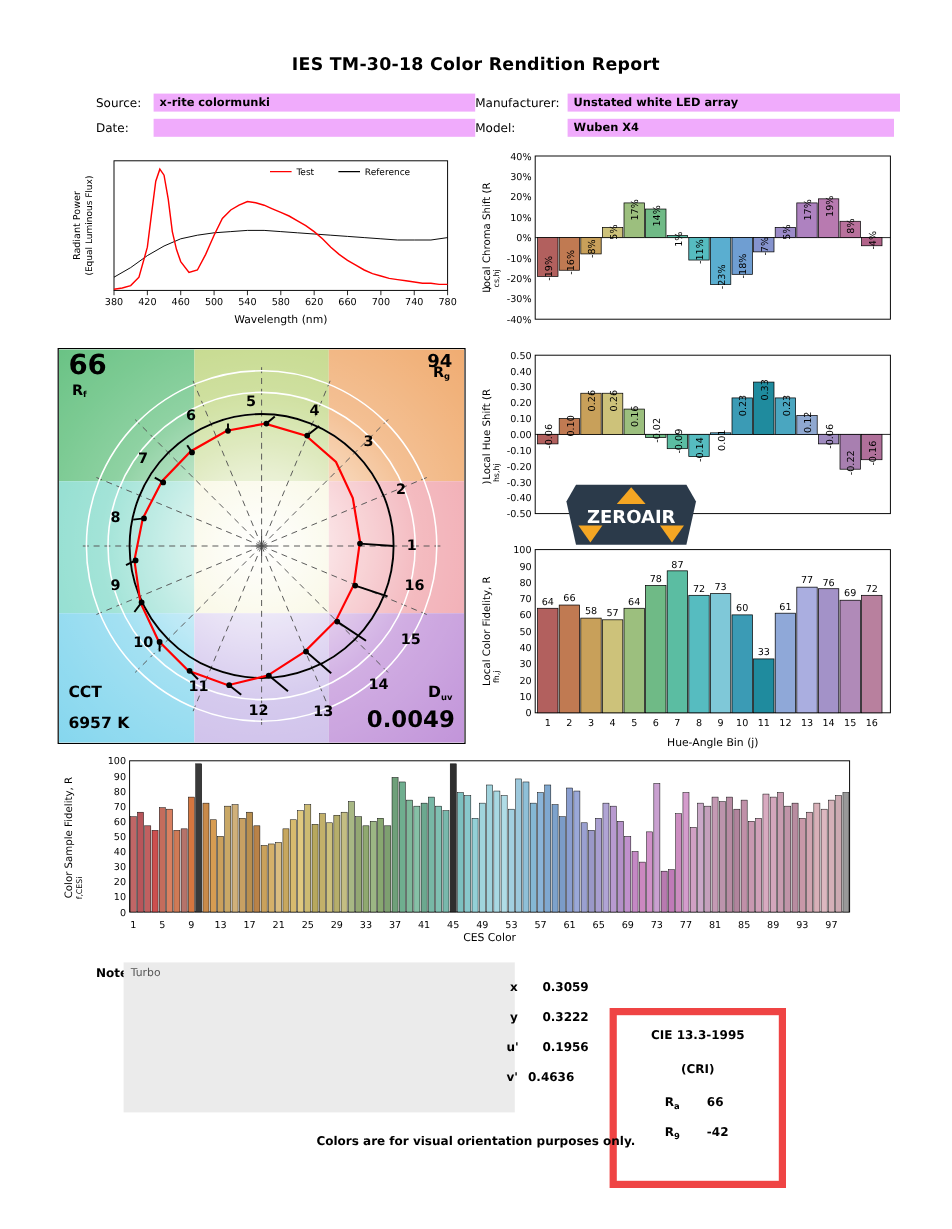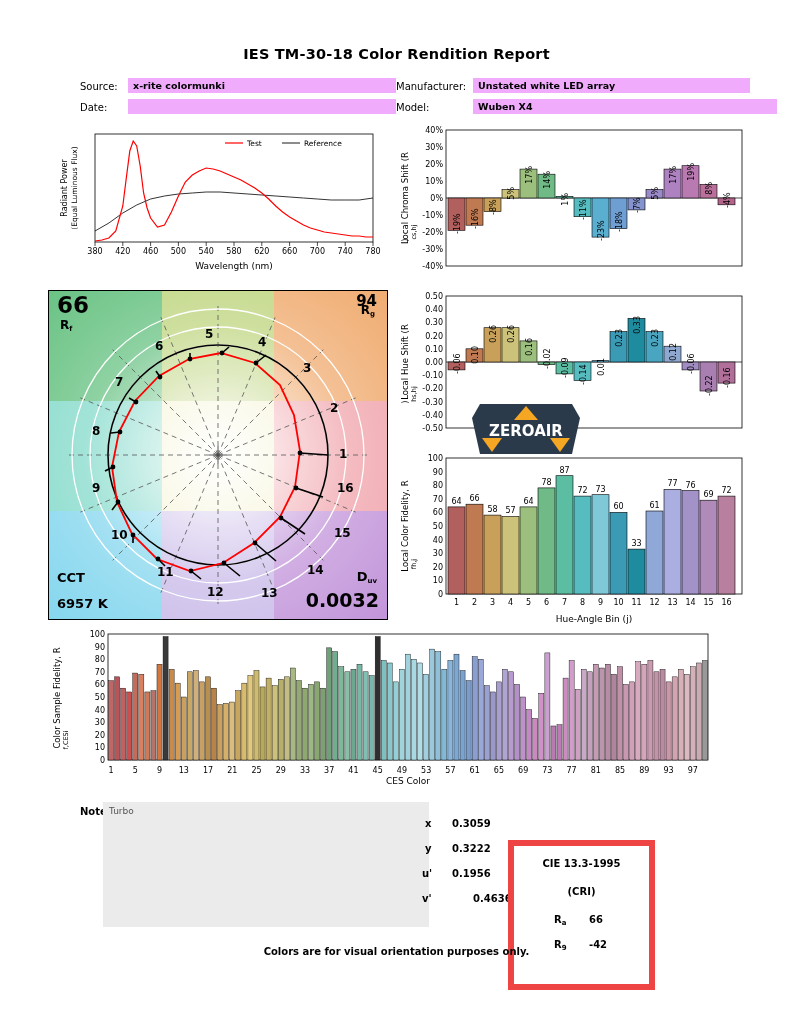--- a/index.html
+++ b/index.html
@@ -63,21 +63,21 @@
 </div>
 <div class="hdr" style="left:396px;top:81px;">Manufacturer:</div>
 <div class="field" style="left:473px;top:78px;width:277px;">
   <span>Unstated white LED array</span>
 </div>
 <div class="hdr" style="left:80px;top:102px;">Date:</div>
 <div class="field" style="left:128px;top:99px;width:268px;">
   <span></span>
 </div>
 <div class="hdr" style="left:396px;top:102px;">Model:</div>
-<div class="field" style="left:473px;top:99px;width:304px;">
+<div class="field" style="left:473px;top:99px;width:272px;">
   <span>Wuben X4</span>
 </div>
 
 <div class="panel" style="left:55px;top:126px;width:330px;height:155px;">
   <svg width="330" height="155" viewBox="0 0 330 155">
 
     <rect x="40" y="8" width="278" height="108" fill="#fff" stroke="#000" stroke-width="0.8"></rect>
 
     <text x="12" y="62" transform="rotate(-90 12 62)" text-anchor="middle" font-size="8" font-weight="normal">Radiant Power</text>
     <text x="22" y="62" transform="rotate(-90 22 62)" text-anchor="middle" font-size="7.5">(Equal Luminous Flux)</text>
@@ -436,21 +436,21 @@
       </g>
     </svg>
 
     <div class="corner rf-val">66</div>
     <div class="corner rf-sub">R<span class="sub">f</span></div>
     <div class="corner rg-val">94</div>
     <div class="corner rg-sub">R<span class="sub">g</span></div>
     <div class="corner cct-lbl">CCT</div>
     <div class="corner cct-val">6957 K</div>
     <div class="corner duv-lbl">D<span class="sub">uv</span></div>
-    <div class="corner duv-val">0.0032</div>
+    <div class="corner duv-val">0.0049</div>
 
     <div class="binnum" style="left:290px;top:156px;">1</div>
     <div class="binnum" style="left:281px;top:110px;">2</div>
     <div class="binnum" style="left:254px;top:70px;">3</div>
     <div class="binnum" style="left:209px;top:44px;">4</div>
     <div class="binnum" style="left:156px;top:36px;">5</div>
     <div class="binnum" style="left:106px;top:48px;">6</div>
     <div class="binnum" style="left:66px;top:84px;">7</div>
     <div class="binnum" style="left:43px;top:133px;">8</div>
     <div class="binnum" style="left:43px;top:190px;">9</div>
@@ -619,21 +619,21 @@
   <div class="txt">Turbo</div>
 </div>
 
 <div class="coord" style="left:425px;top:818px;">x</div>
 <div class="coord" style="left:452px;top:818px;">0.3059</div>
 <div class="coord" style="left:425px;top:843px;">y</div>
 <div class="coord" style="left:452px;top:843px;">0.3222</div>
 <div class="coord" style="left:422px;top:868px;">u'</div>
 <div class="coord" style="left:452px;top:868px;">0.1956</div>
 <div class="coord" style="left:422px;top:893px;">v'</div>
-<div class="coord" style="left:473px;top:893px;">0.4636</div>
+<div class="coord" style="left:440px;top:893px;">0.4636</div>
 
 <div id="cri-box">
   <div class="cri-t" style="top:12px;">CIE 13.3-1995</div>
   <div class="cri-t" style="top:40px;">(CRI)</div>
   <div class="coord" style="left:40px;top:68px;">R<span class="sub">a</span></div>
   <div class="coord" style="left:75px;top:68px;">66</div>
   <div class="coord" style="left:40px;top:93px;">R<span class="sub">9</span></div>
   <div class="coord" style="left:75px;top:93px;">-42</div>
 </div>
 

